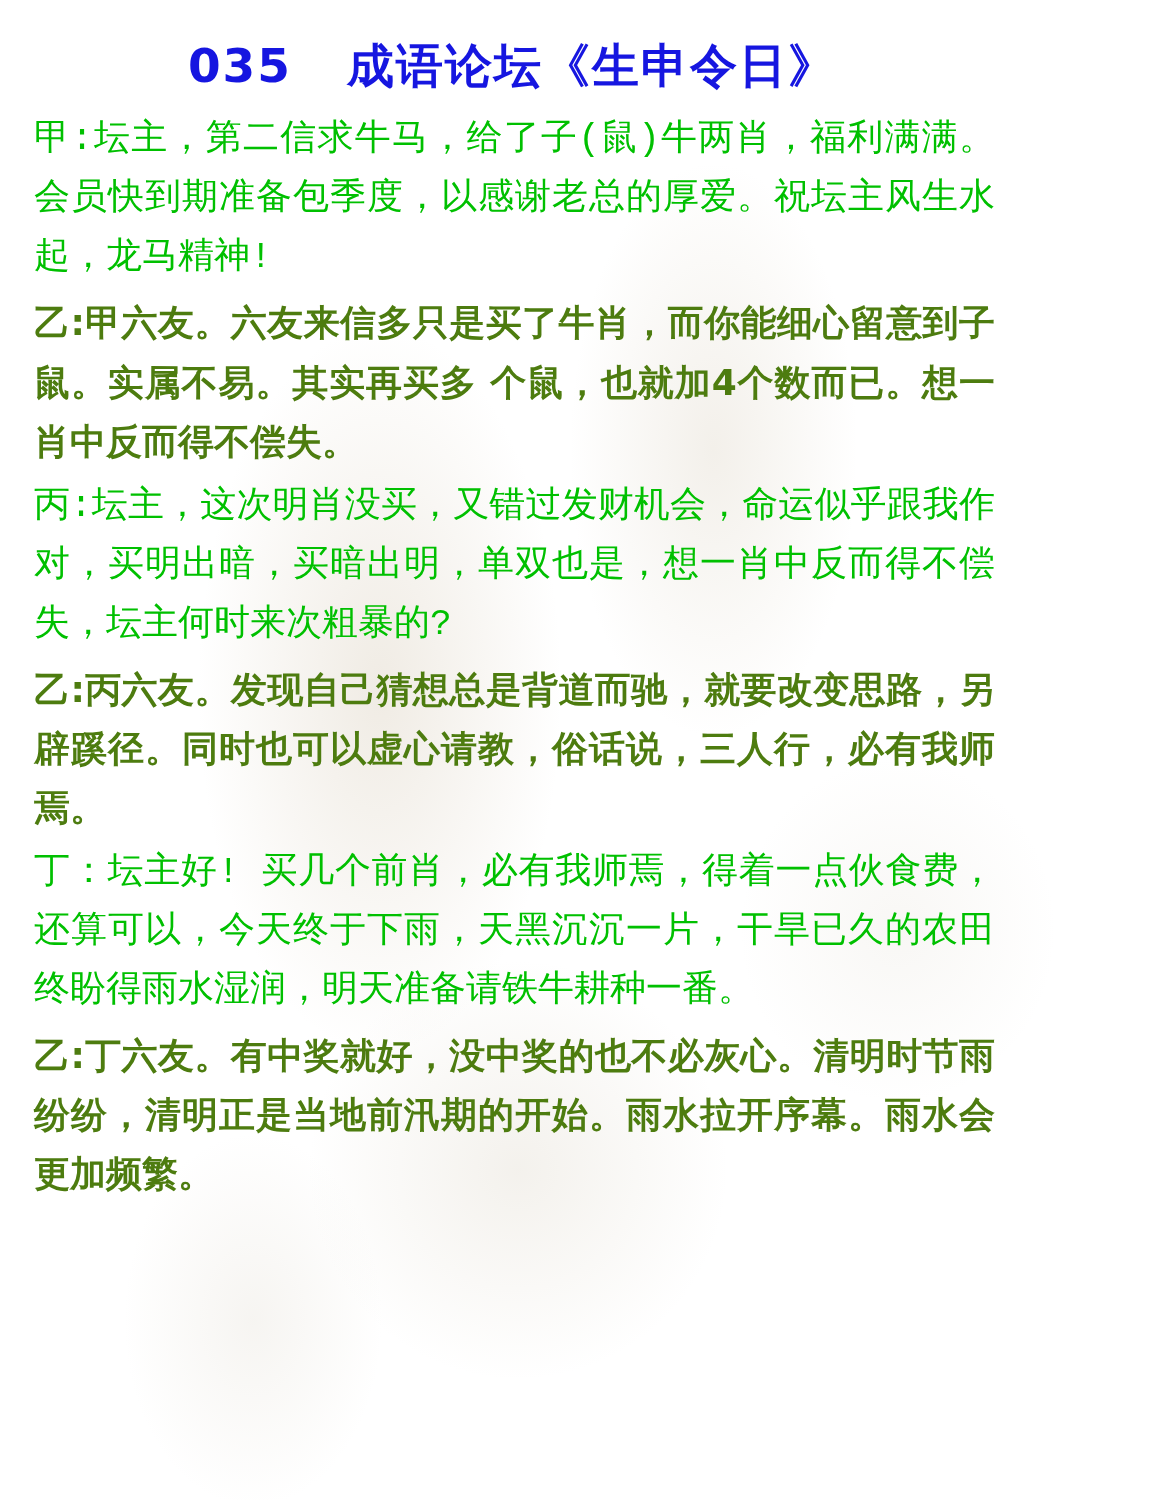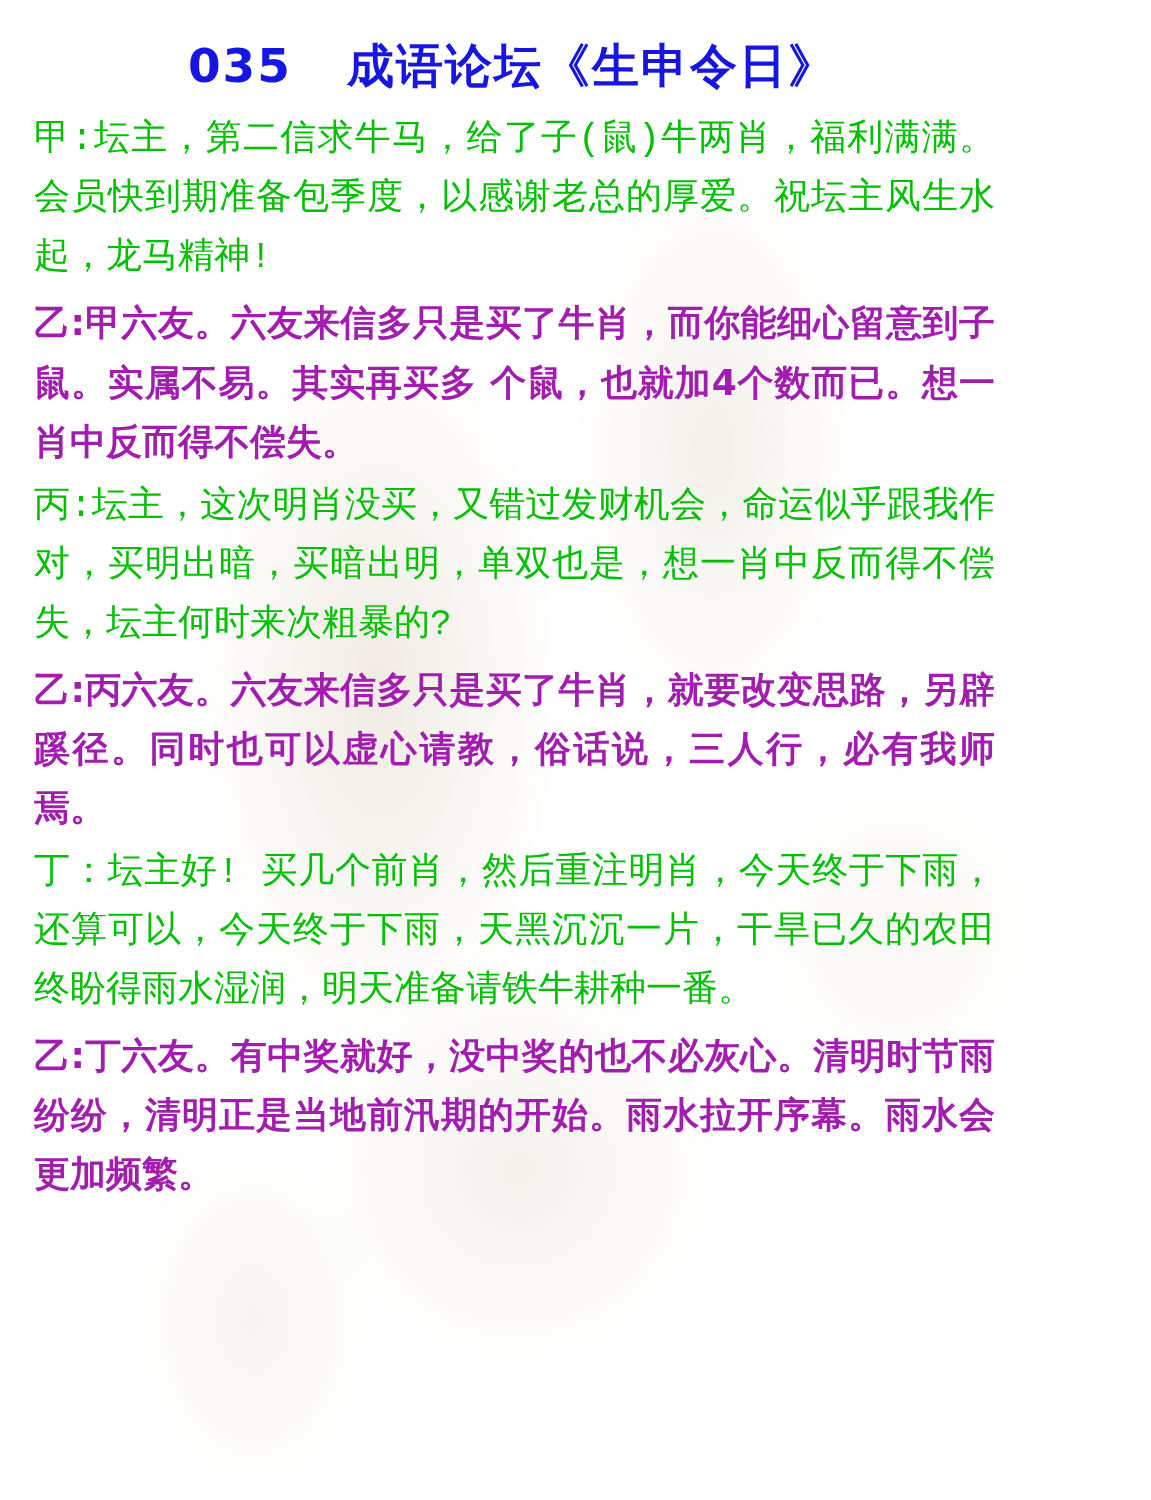--- a/index.html
+++ b/index.html
@@ -52,38 +52,38 @@
     text-align: justify;
     text-justify: inter-ideograph;
     word-break: break-all;
   }
   .green {
     color: #00c000;
     font-weight: normal;
     font-family: Liberation Mono, monospace;
   }
   .red {
-    color: #a21caf;
+    color: #4d7c0f;
     font-weight: bold;
   }
 </style>
 </head>
 <body>
 
 <div class="bg-texture"></div>
 
 <div class="page">
 
   <div class="doc-title">035   成语论坛《生申令日》</div>
 
   <p class="para green">甲:坛主，第二信求牛马，给了子(鼠)牛两肖，福利满满。会员快到期准备包季度，以感谢老总的厚爱。祝坛主风生水起，龙马精神!</p>
 
   <p class="para red">乙:甲六友。六友来信多只是买了牛肖，而你能细心留意到子鼠。实属不易。其实再买多 个鼠，也就加4个数而已。想一肖中反而得不偿失。</p>
 
   <p class="para green">丙:坛主，这次明肖没买，又错过发财机会，命运似乎跟我作对，买明出暗，买暗出明，单双也是，想一肖中反而得不偿失，坛主何时来次粗暴的?</p>
 
-  <p class="para red">乙:丙六友。六友来信多只是买了牛肖，就要改变思路，另辟蹊径。同时也可以虚心请教，俗话说，三人行，必有我师焉。</p>
+  <p class="para red">乙:丙六友。发现自己猜想总是背道而驰，就要改变思路，另辟蹊径。同时也可以虚心请教，俗话说，三人行，必有我师焉。</p>
 
-  <p class="para green">丁：坛主好! 买几个前肖，然后重注明肖，今天终于下雨，还算可以，今天终于下雨，天黑沉沉一片，干旱已久的农田终盼得雨水湿润，明天准备请铁牛耕种一番。</p>
+  <p class="para green">丁：坛主好! 买几个前肖，必有我师焉，得着一点伙食费，还算可以，今天终于下雨，天黑沉沉一片，干旱已久的农田终盼得雨水湿润，明天准备请铁牛耕种一番。</p>
 
   <p class="para red">乙:丁六友。有中奖就好，没中奖的也不必灰心。清明时节雨纷纷，清明正是当地前汛期的开始。雨水拉开序幕。雨水会更加频繁。</p>
 
 </div>
 
 </body></html>

